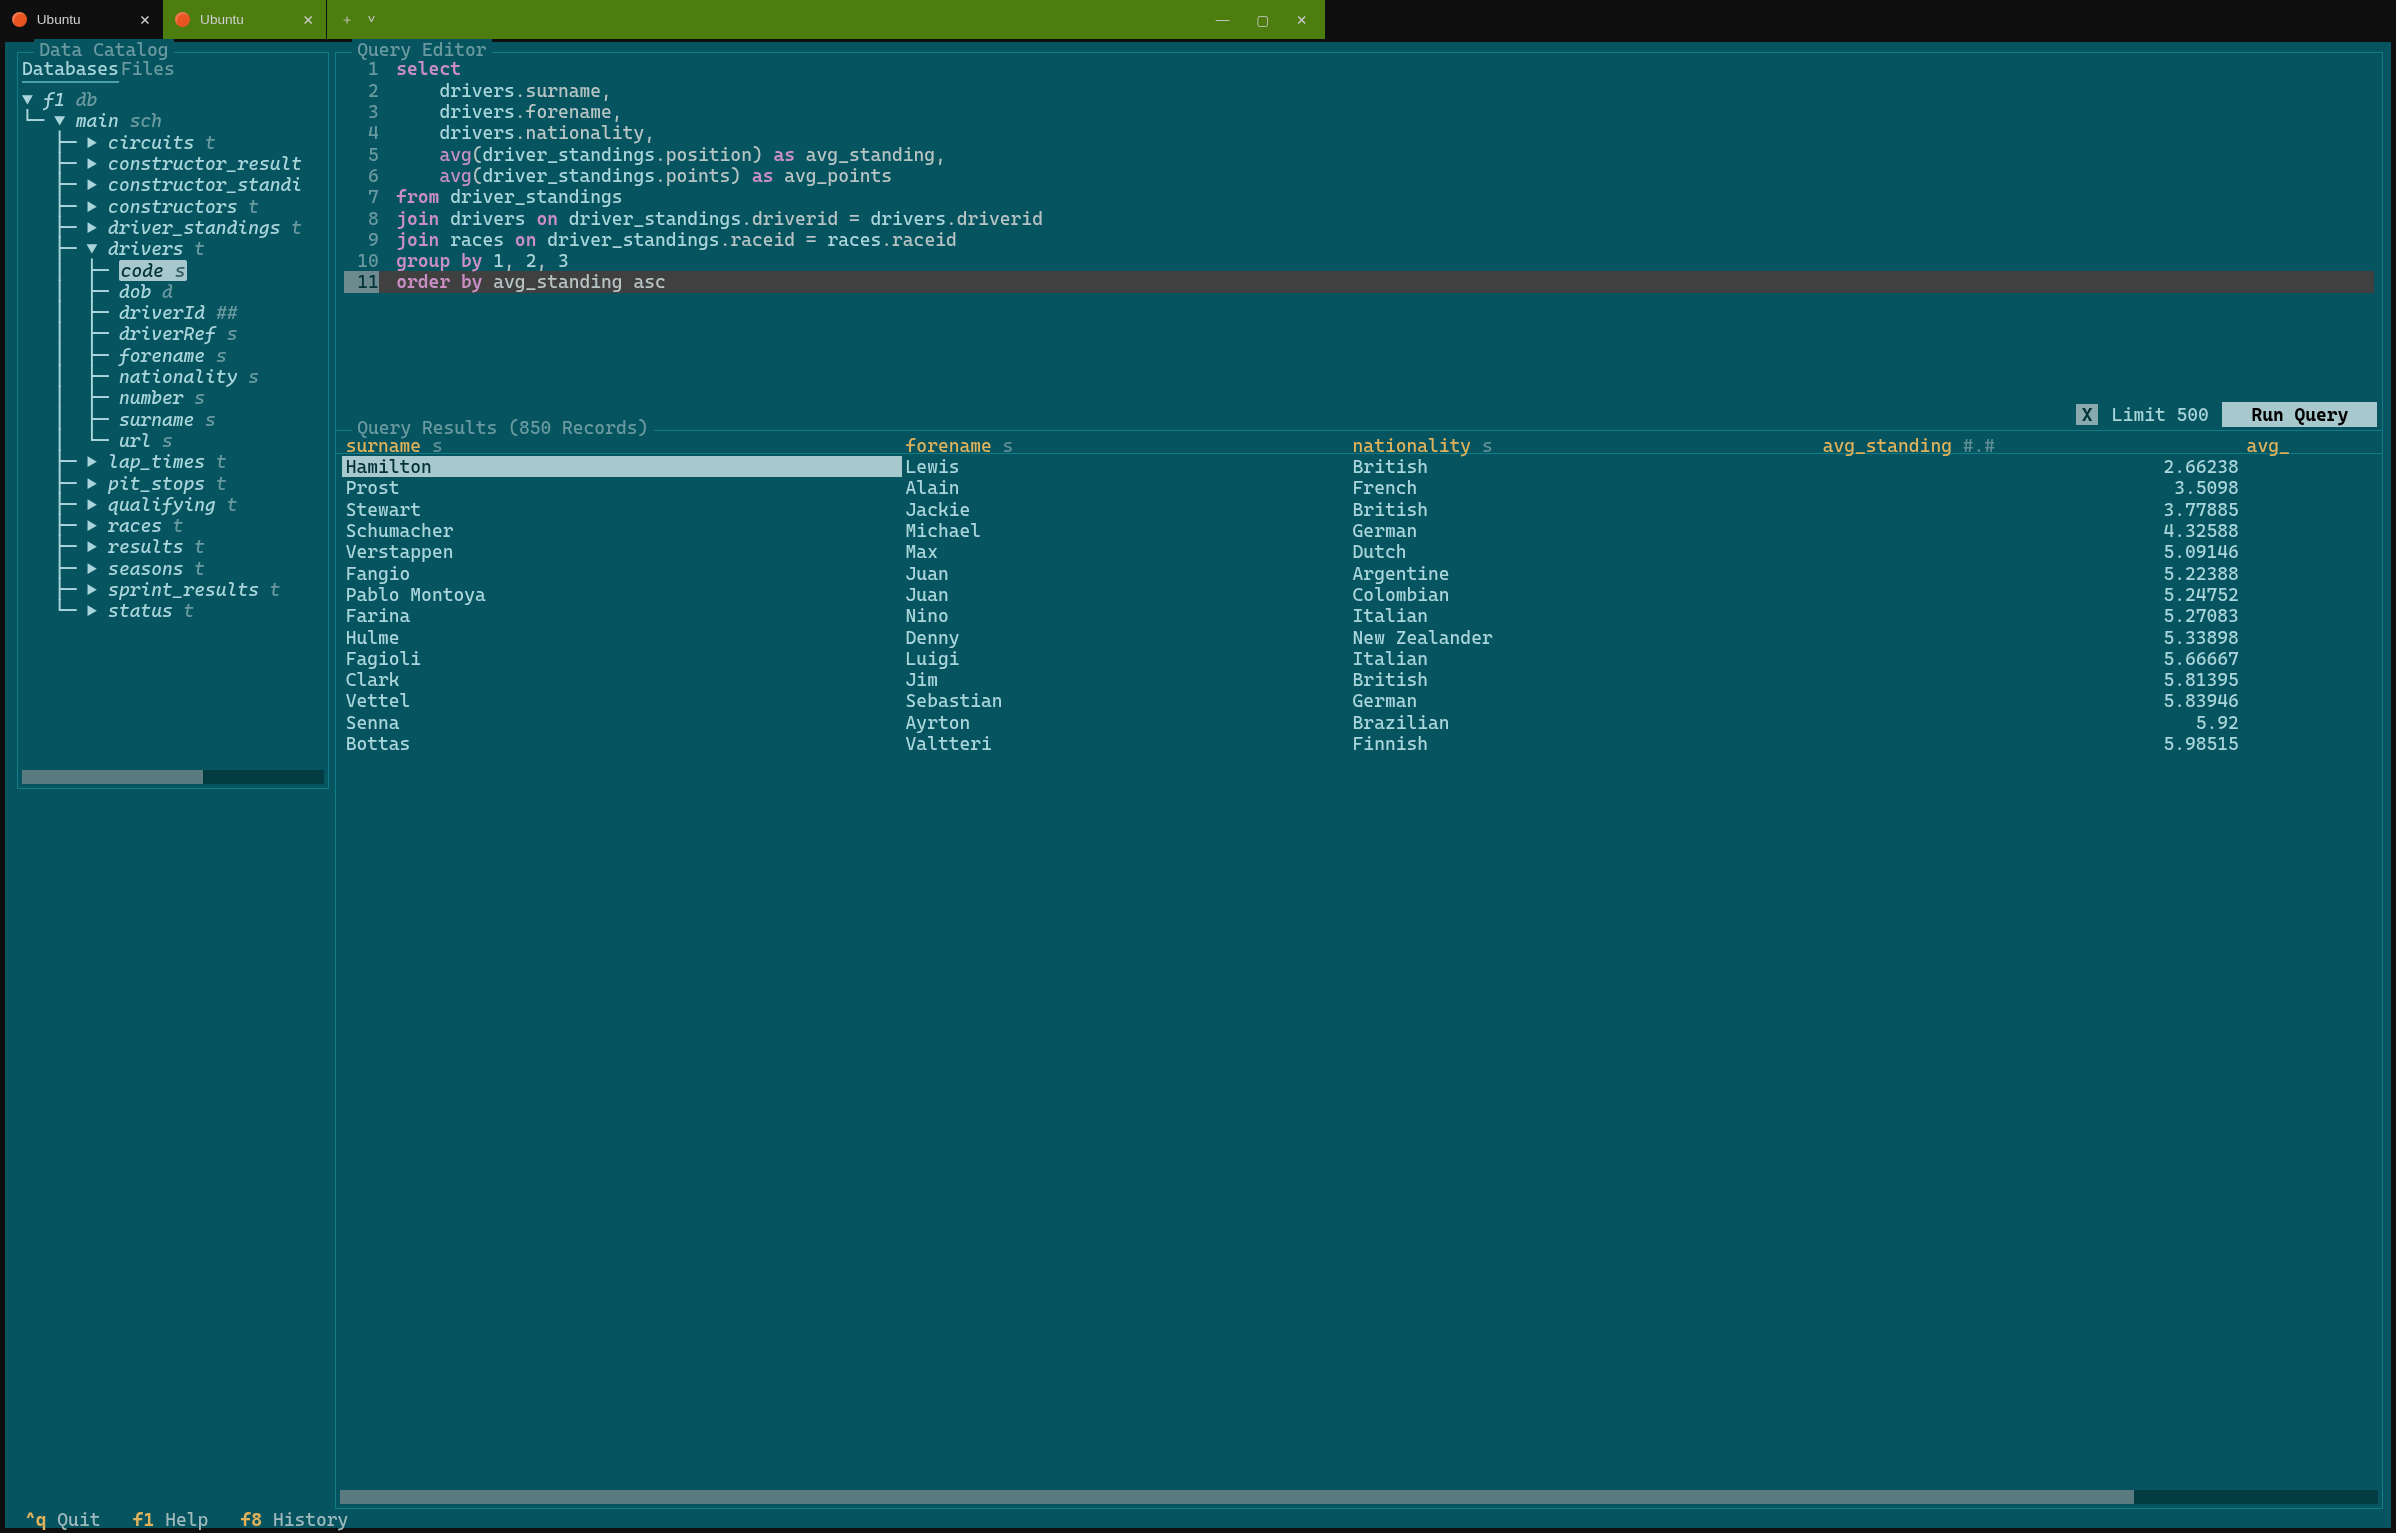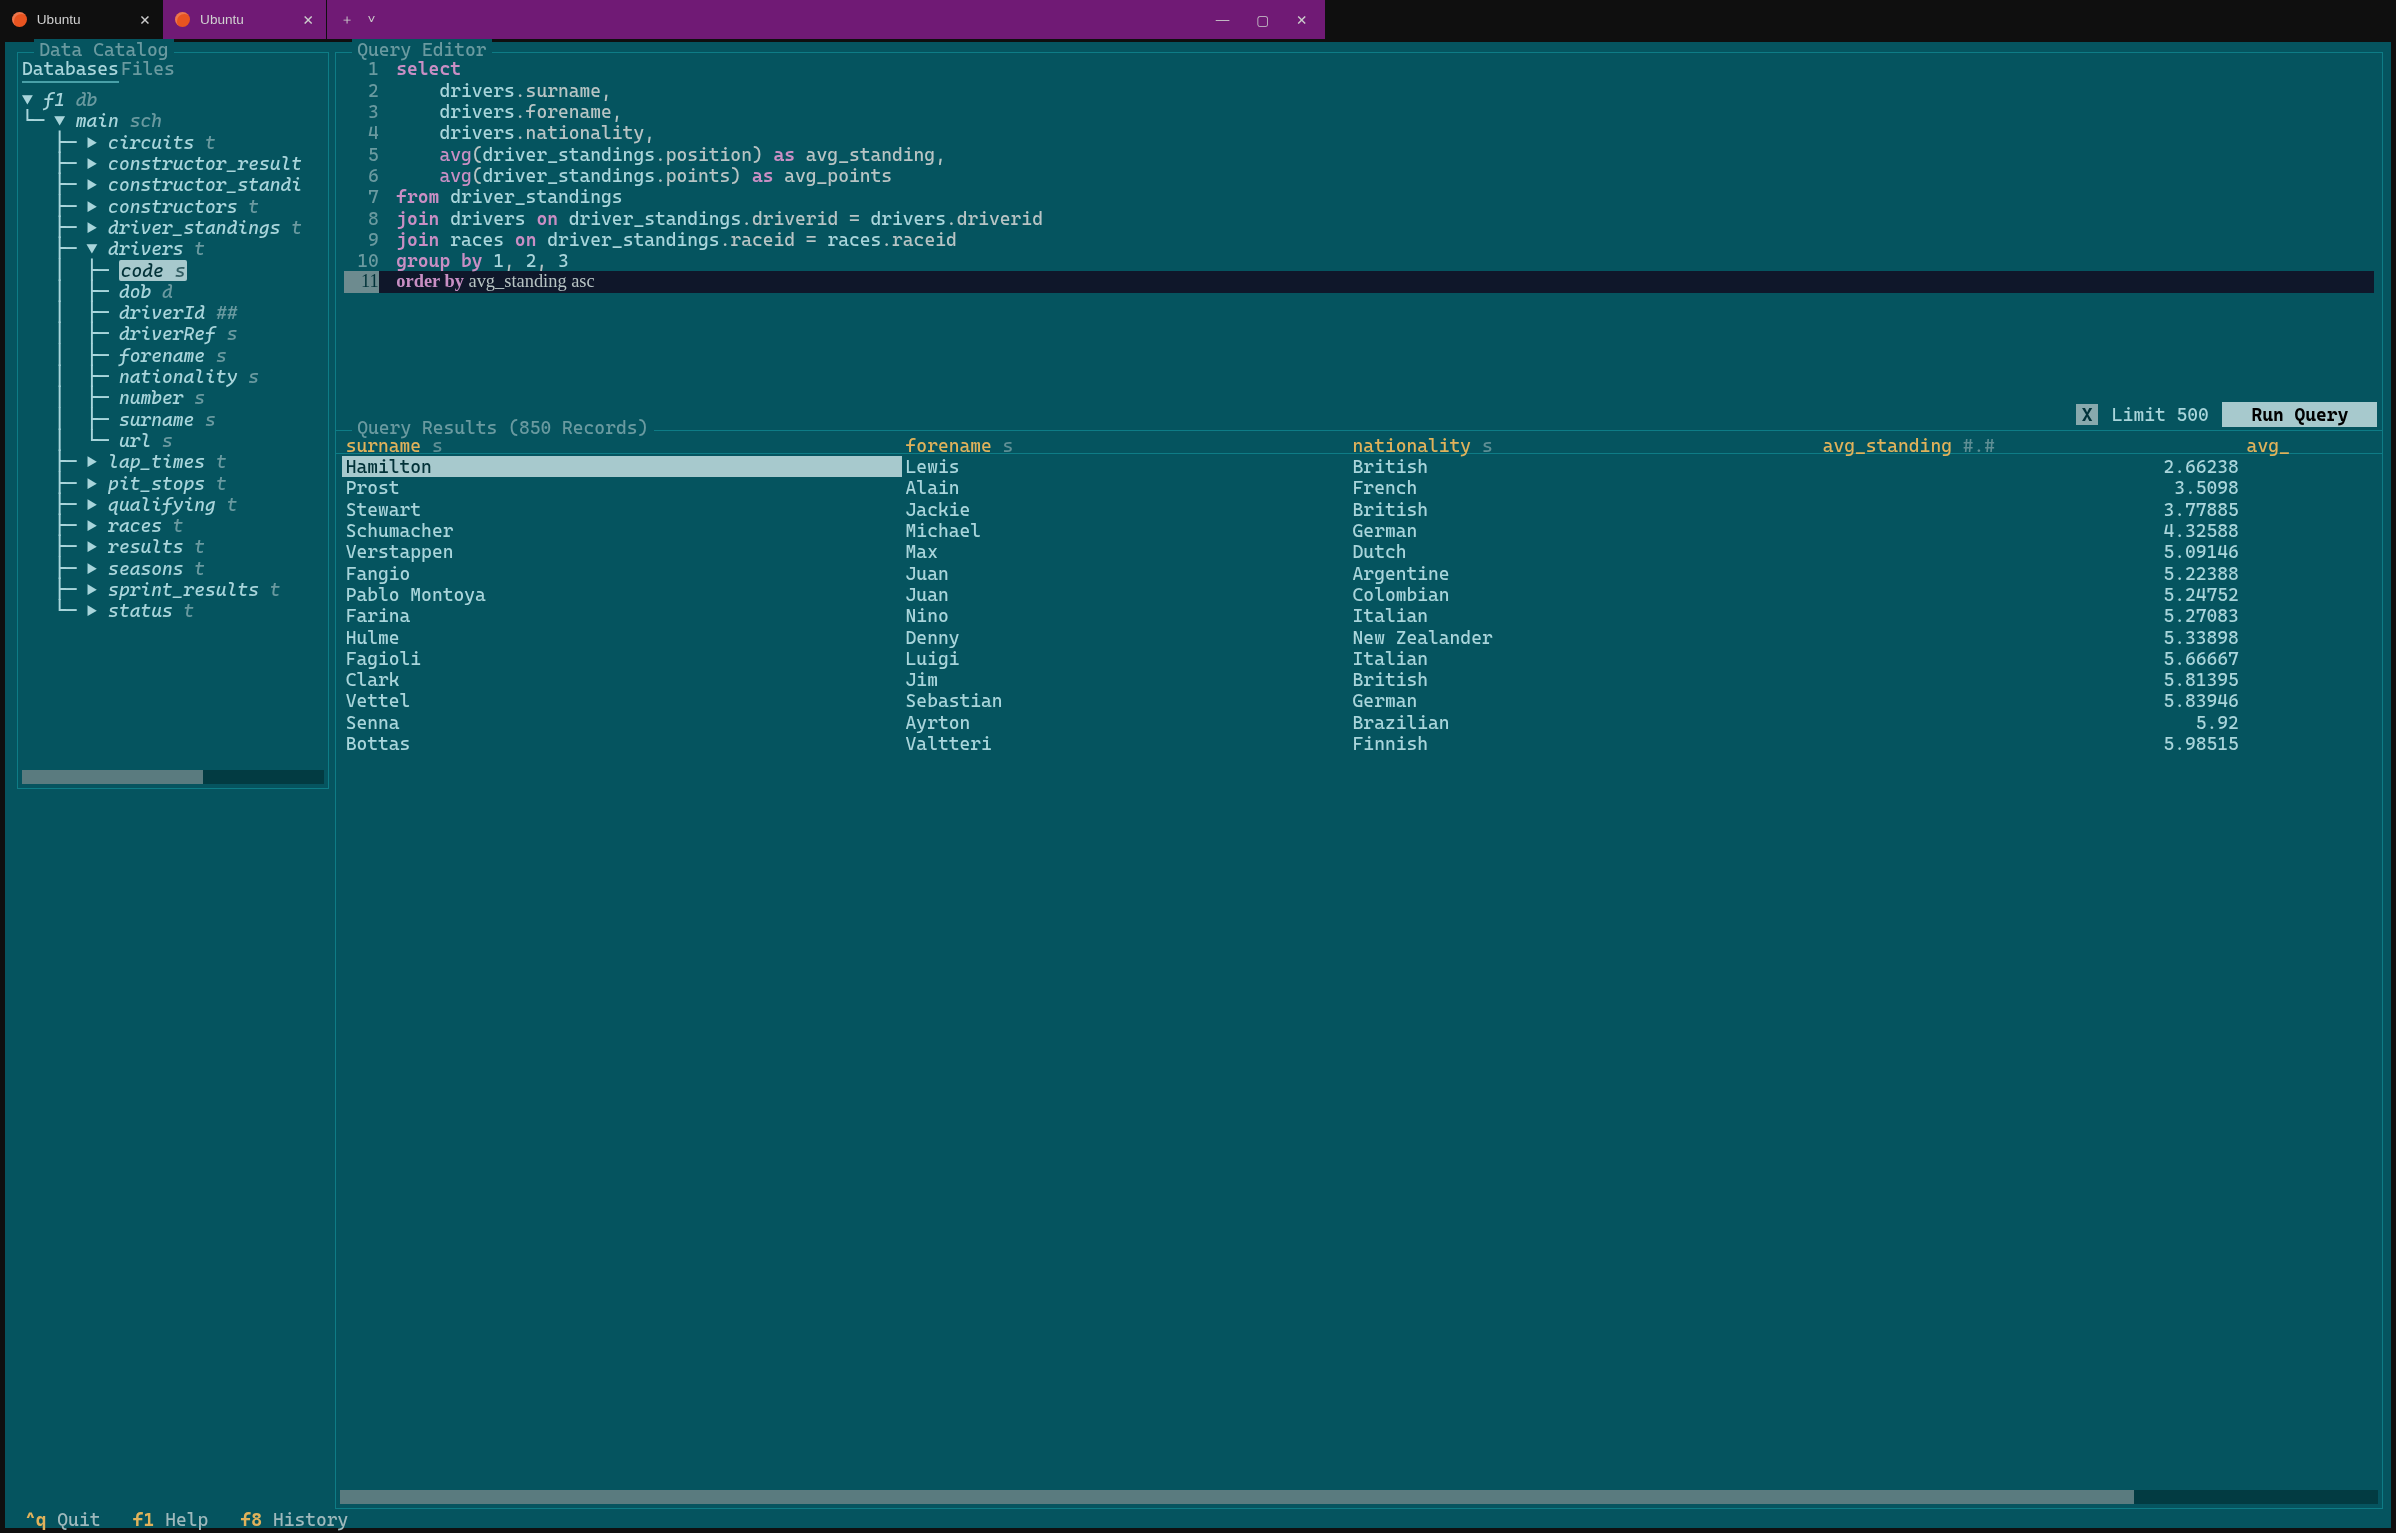--- a/index.html
+++ b/index.html
@@ -8,21 +8,21 @@
     font-size: 18.4px;
     background: #0f0f0f;
     color: #b8c4c4;
     width: 1325px;
     height: 849px;
     overflow: hidden;
   }
   
   .titlebar {
     height: 39px;
-    background: #701a75;
+    background: #4d7c0f;
     display: flex;
     align-items: stretch;
   }
   .tab {
     display: flex;
     align-items: center;
     padding: 0 11.6px;
     gap: 9.7px;
     color: #d0d0d0;
     border-right: 1px solid #0f0f0f;
@@ -85,21 +85,21 @@
   
   .editor {
     top:9.7px; left:330px; right:7.8px; height:402px;
   }
   .editor-body{padding:5.8px 7.8px;line-height:21.3px;white-space:pre;}
   .ln{color:#6a9aa0;display:inline-block;width:35px;text-align:right;margin-right:17.5px;}
   .kw{color:#c98fc4;font-weight:600;}
   .kw2{color:#c98fc4;}
   .ident{color:#a9d5db;}
   .num{color:#a9d5db;}
-  .cur-line{background:#0f172a;display:block;font-family:Liberation Serif, serif;}
+  .cur-line{background:#404040;display:block;}
   .ln.cur{background:#6d8b8f;color:#02333a;}
 
   
   .runbar{position:absolute; top:359px; left:330px; right:7.8px; height:27px; display:flex; align-items:center; justify-content:flex-end; gap:13.6px; padding-right:5.8px;}
   .runbar .chk{background:#88a9ad;color:#02333a;padding:0 5.8px;font-weight:bold;}
   .runbar .lim{color:#a9d5db;}
   .runbar .btn{background:#a7c9cd;color:#000000;padding:1.9px 29px;font-weight:bold;}
   
   
   .results{

